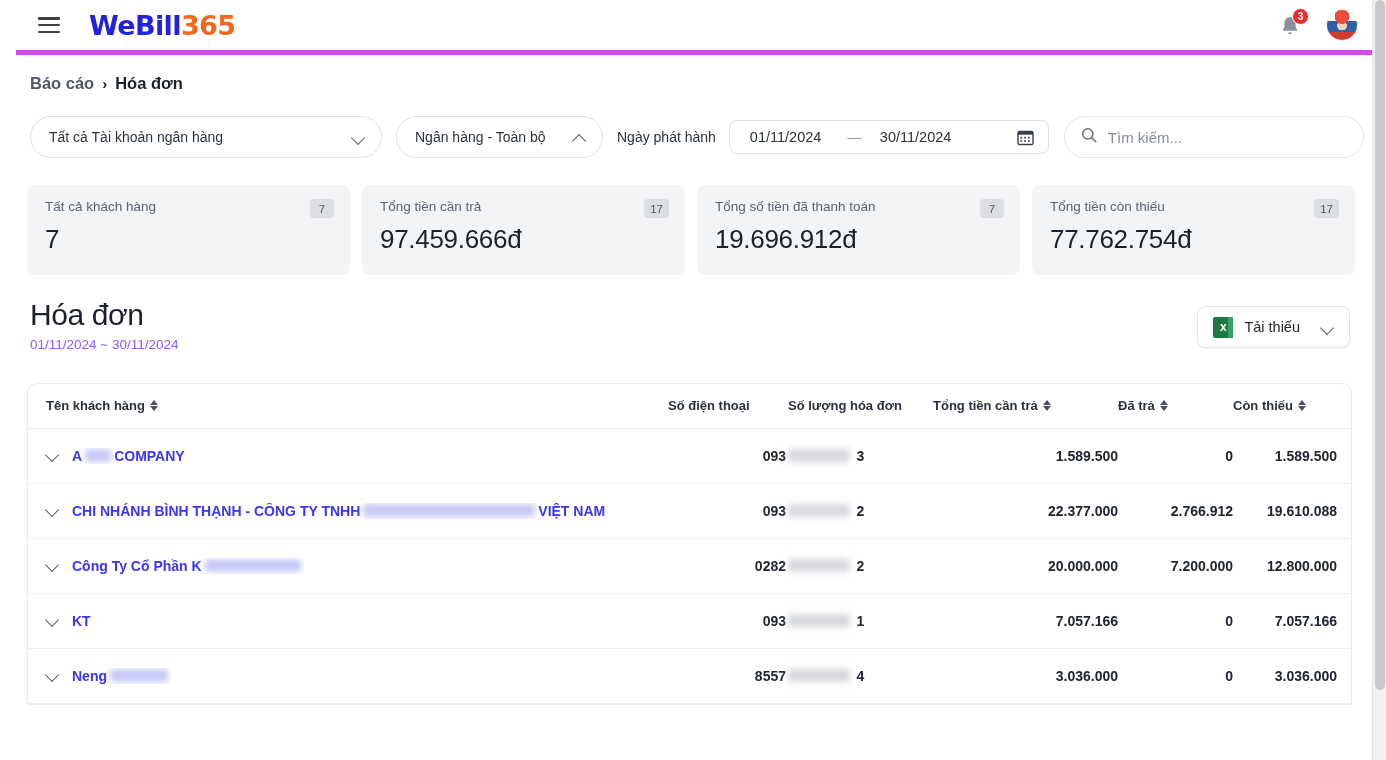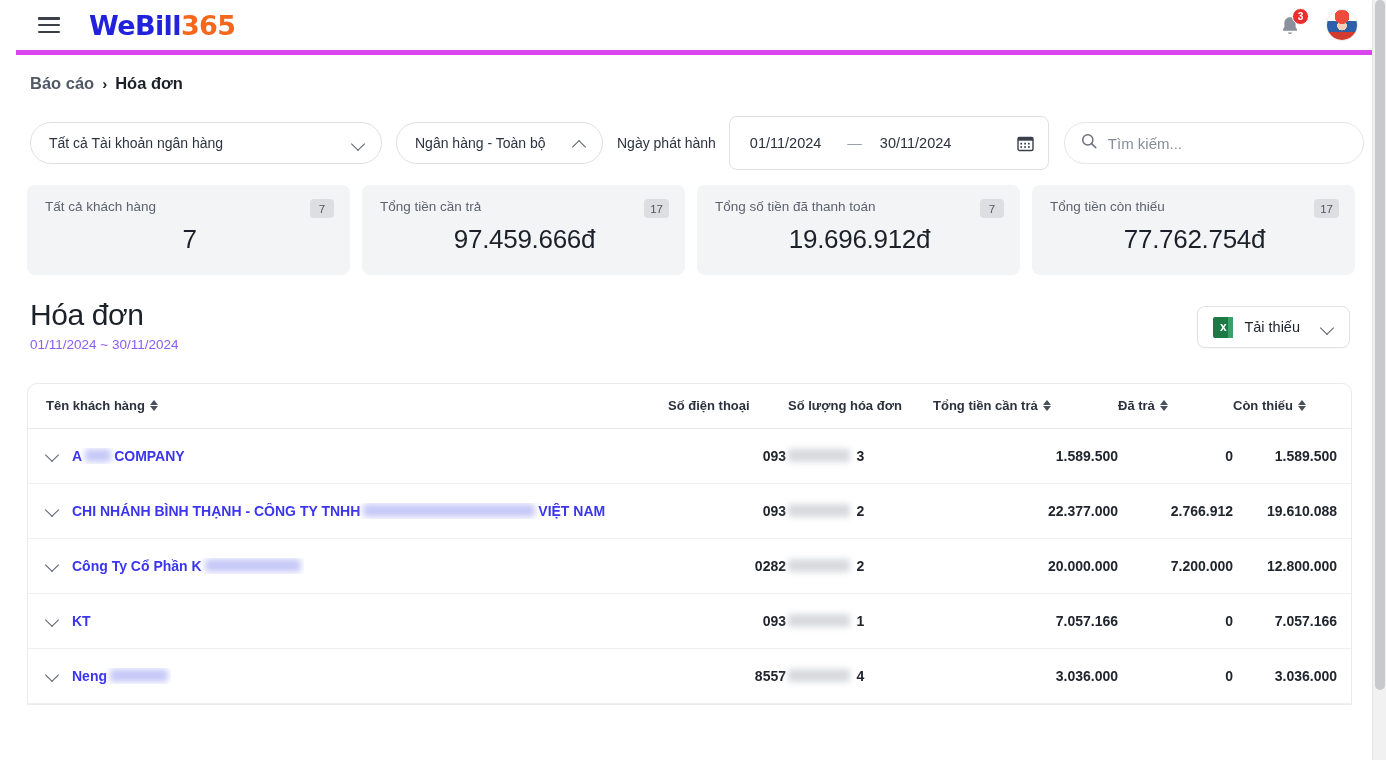--- a/index.html
+++ b/index.html
@@ -110,21 +110,21 @@
     content:""; position:absolute; left:1px; top:2px;
     width:9px; height:9px;
     border-right: 1.8px solid #5b616d; border-bottom: 1.8px solid #5b616d;
     transform: rotate(45deg);
   }
   .chev.up::before{ transform: rotate(-135deg); top:5px;}
   .date-label {
     font-size: 14px; color:#2c3340; margin-left: 14px; white-space: nowrap;
   }
   .date-box {
-    height: 54px; width: 320px;
+    height: 34px; width: 320px;
     border: 1px solid #dde0e5; border-radius: 8px;
     background:#fff; margin-left: 13px;
     display:flex; align-items:center; padding: 0 14px;
     font-size: 14.5px; color:#2b313d;
   }
   .date-box .d1 { margin-left: 6px; }
   .date-box .dash { color:#9aa0ab; margin: 0 18px 0 26px; }
   .cal-icon { margin-left: auto; width:17px; height:17px; }
   .search-box {
     height: 42px; width: 300px;
@@ -136,21 +136,21 @@
   .search-box input {
     border:none; outline:none; font-size: 15px; color:#3a4150;
     font-family: "Liberation Sans", sans-serif; width: 100%;
     background: transparent;
   }
   .search-box input::placeholder { color:#868d99; }
 
   
   .stats {
     position: absolute; top: 185px; left: 27px;
-    display: flex; gap: 12px; text-align: center;
+    display: flex; gap: 12px;
   }
   .stat-card {
     width: 323px; height: 90px;
     background:#f3f4f5;
     border-radius: 8px;
     padding: 14px 16px 0 18px;
     position: relative;
   }
   .stat-head { display:flex; align-items:flex-start; }
   .stat-title { font-size: 13.5px; color:#5c6270; }

